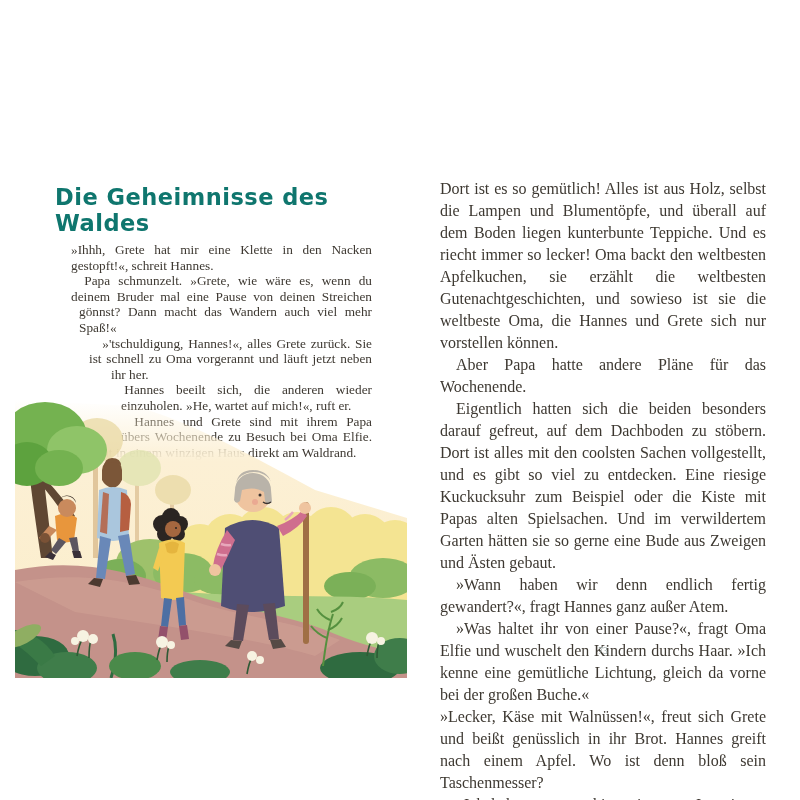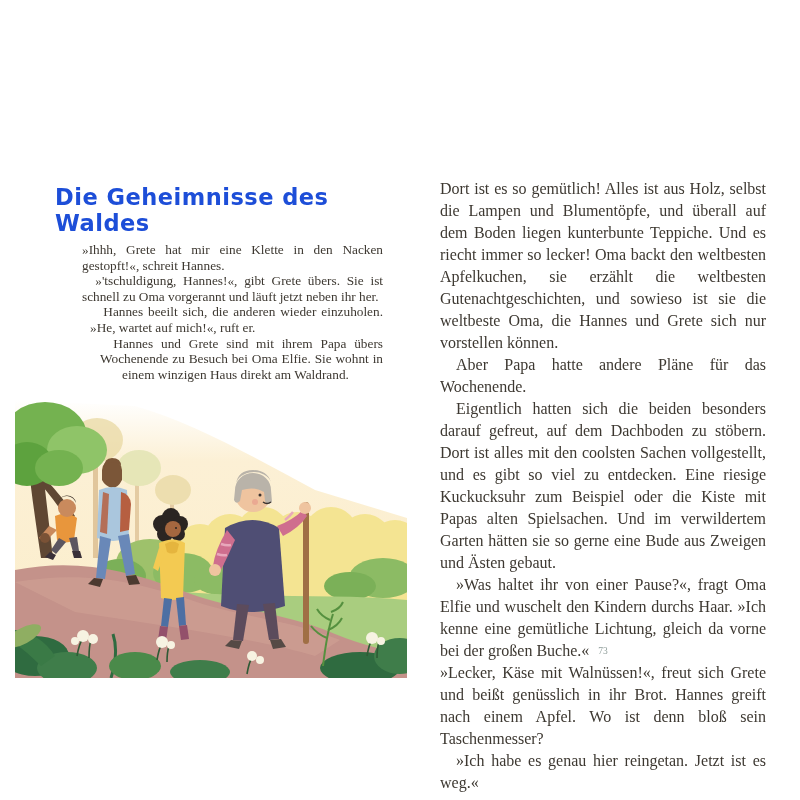--- a/index.html
+++ b/index.html
@@ -3,24 +3,24 @@
 <meta charset="utf-8">
 <style>
   html,body{margin:0;padding:0;}
   body{
     width:800px;height:800px;background:#ffffff;position:relative;
     font-family:"Liberation Serif", serif;color:#3d3831;overflow:hidden;
   }
   .page-title{
     position:absolute;left:55px;top:184px;width:320px;margin:0;
     font-family:"DejaVu Sans", sans-serif;font-weight:bold;
-    font-size:22.5px;letter-spacing:0.5px;color:#1d4ed8;
+    font-size:22.5px;letter-spacing:0.5px;color:#0f766e;
   }
   .left-text{
-    position:absolute;left:70px;top:242px;width:313px;
+    position:absolute;left:59px;top:242px;width:313px;
     font-size:13.3px;line-height:15.6px;text-align:justify;
   }
   .left-text p{margin:0;}
   .left-text p.ind{text-indent:1em;}
   
   .f{float:left;clear:left;height:15.6px;}
   .f1{width:12px;height:16px;margin-top:61px;}
   .f2{width:20px;}
   .f3{width:16px;}
   .f4{width:30px;}
@@ -52,21 +52,22 @@
 <div class="left-text">
   <div class="f f1"></div>
   <div class="f f2"></div>
   <div class="f f3"></div>
   <div class="f f4"></div>
   <div class="f f5"></div>
   <div class="f f6"></div>
   <div class="f f7"></div>
   <div class="f f8"></div>
   <p>»Ihhh, Grete hat mir eine Klette in den Nacken gestopft!«, schreit Hannes.</p>
-  <p class="ind">»'tschuldigung, Hannes!«, gibt Grete übers. Sie ist schnell zu Oma vorgerannt und läuft jetzt neben ihr her.</p>
+  <p class="ind">Papa schmunzelt. »Grete, wie wäre es, wenn du deinem Bruder mal eine Pause von deinen Streichen gönnst? Dann macht das Wandern auch viel mehr Spaß!«</p>
+  <p class="ind">»'tschuldigung, Hannes!«, alles Grete zurück. Sie ist schnell zu Oma vorgerannt und läuft jetzt neben ihr her.</p>
   <p class="ind">Hannes beeilt sich, die anderen wieder einzuholen. »He, wartet auf mich!«, ruft er.</p>
   <p class="ind">Hannes und Grete sind mit ihrem Papa übers Wochenende zu Besuch bei Oma Elfie. Sie wohnt in einem winzigen Haus direkt am Waldrand.</p>
 </div>
 
 <div class="illustration">
   <svg width="392" height="280" viewBox="0 0 392 280" xmlns="http://www.w3.org/2000/svg">
     <defs>
       <linearGradient id="skyfade" x1="0" y1="0" x2="0" y2="1">
         <stop offset="0" stop-color="#fcf0d5" stop-opacity="0"></stop>
         <stop offset="0.22" stop-color="#fcf0d5" stop-opacity="1"></stop>
@@ -229,18 +230,19 @@
         </g>
       </g>
     </g>
   </svg>
 </div>
 
 <div class="right-text">
   <p>Dort ist es so gemütlich! Alles ist aus Holz, selbst die Lampen und Blumentöpfe, und überall auf dem Boden liegen kunterbunte Teppiche. Und es riecht immer so lecker! Oma backt den weltbesten Apfelkuchen, sie erzählt die weltbesten Gutenachtgeschichten, und sowieso ist sie die weltbeste Oma, die Hannes und Grete sich nur vorstellen können.</p>
   <p class="ind">Aber Papa hatte andere Pläne für das Wochenende.</p>
   <p class="ind">Eigentlich hatten sich die beiden besonders darauf gefreut, auf dem Dachboden zu stöbern. Dort ist alles mit den coolsten Sachen vollgestellt, und es gibt so viel zu entdecken. Eine riesige Kuckucksuhr zum Beispiel oder die Kiste mit Papas alten Spielsachen. Und im verwildertem Garten hätten sie so gerne eine Bude aus Zweigen und Ästen gebaut.</p>
+  <p class="ind">»Wann haben wir denn endlich fertig gewandert?«, fragt Hannes ganz außer Atem.</p>
   <p class="ind">»Was haltet ihr von einer Pause?«, fragt Oma Elfie und wuschelt den Kindern durchs Haar. »Ich kenne eine gemütliche Lichtung, gleich da vorne bei der großen Buche.«</p>
   <p class="scene-break">»Lecker, Käse mit Walnüssen!«, freut sich Grete und beißt genüsslich in ihr Brot. Hannes greift nach einem Apfel. Wo ist denn bloß sein Taschenmesser?</p>
   <p class="ind">»Ich habe es genau hier reingetan. Jetzt ist es weg.«</p>
 </div>
 
 <div class="page-number">73</div>
 
 </body></html>

